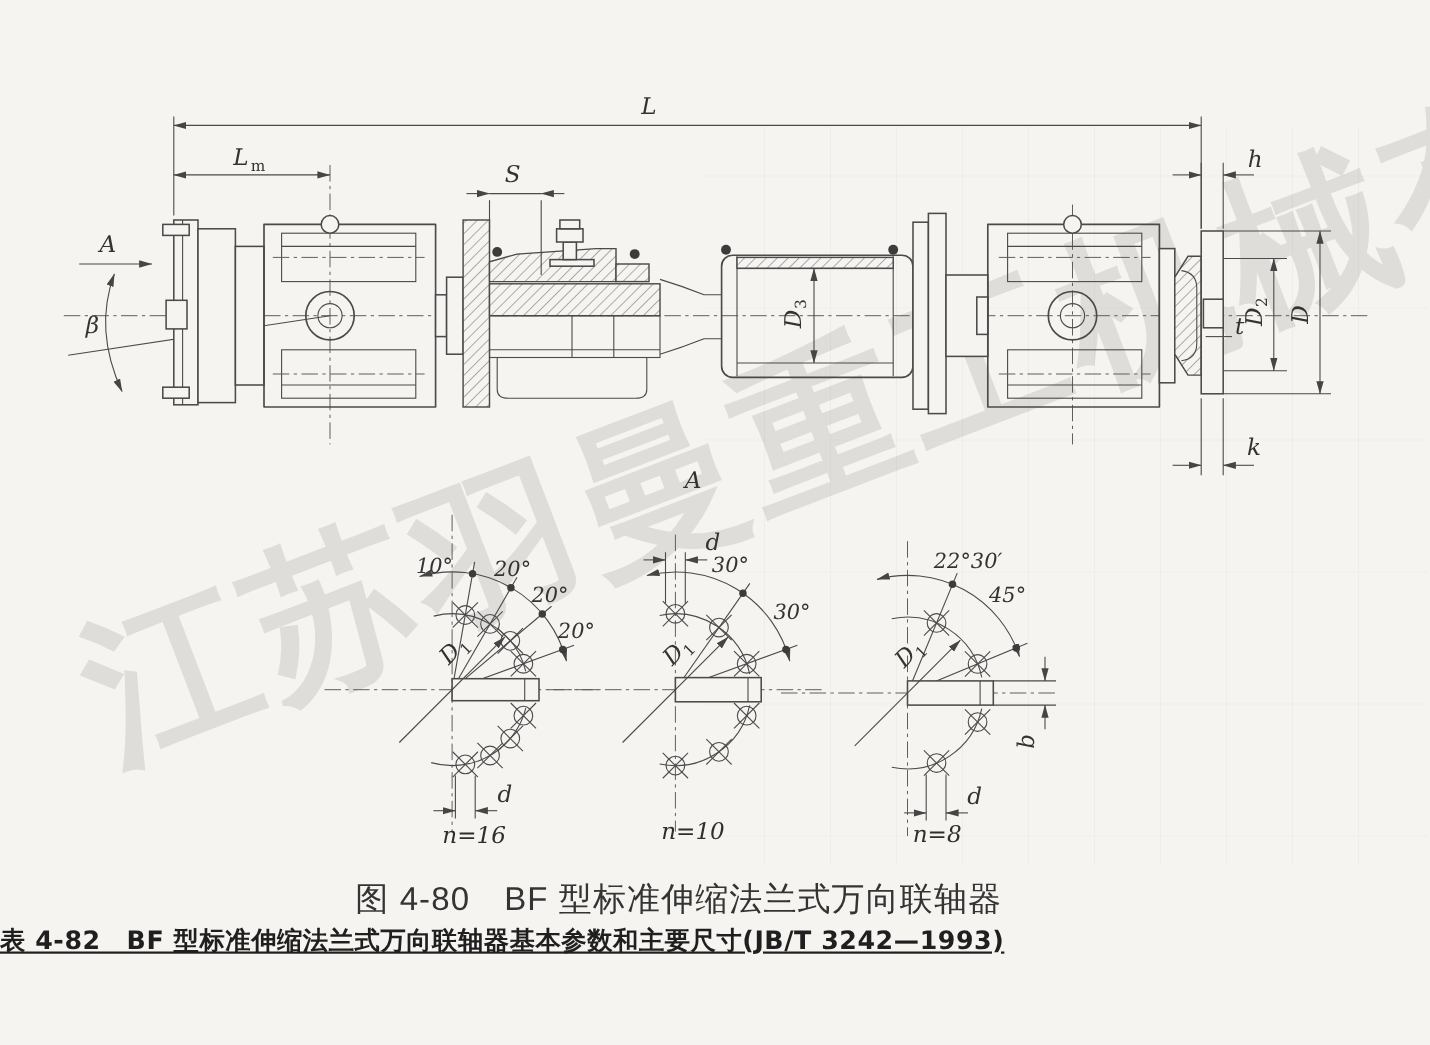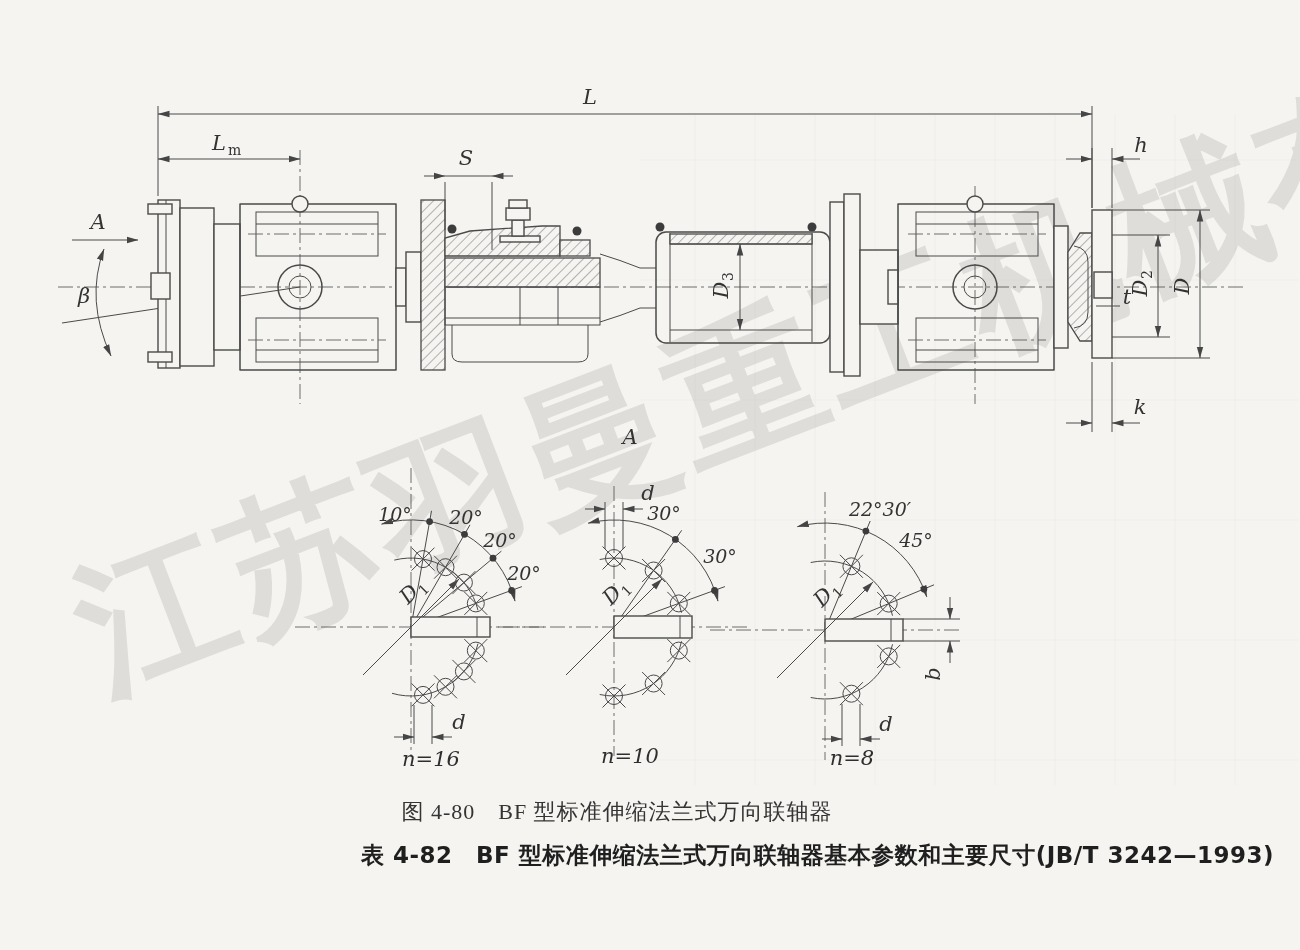--- a/index.html
+++ b/index.html
@@ -10,27 +10,28 @@
   }
   .watermark{
     position:absolute;left:92px;top:538px;
     font-size:152px;font-weight:800;letter-spacing:6px;white-space:nowrap;
     color:rgba(70,70,70,0.13);
     transform:rotate(-21deg);transform-origin:0 60%;
     pointer-events:none;user-select:none;
   }
   .cap1{
     position:absolute;left:0;top:797px;width:1234px;text-align:center;
-    font-size:22px;color:#343434;letter-spacing:1px;
-    font-family:Liberation Serif, serif;
+    font-size:30px;color:#343434;letter-spacing:1px;
+    font-family:Liberation Sans, sans-serif;
   }
   .cap2{
-    position:absolute;left:0;top:840px;width:1274px;text-align:right;
+    position:absolute;left:0;top:840px;width:1274px;text-align:left;
     font-size:23px;font-weight:bold;color:#1f1f1f;letter-spacing:0.5px;
     font-family:"DejaVu Sans",sans-serif;
+    text-decoration:underline;
   }
   svg{position:absolute;left:0;top:0;}
   .ol{stroke:#4a4a4a;stroke-width:1.5;fill:none;stroke-linejoin:round;}
   .in{stroke:#4a4a4a;stroke-width:1;fill:none;}
   .thin{stroke:#4a4a4a;stroke-width:1;fill:none;}
   .cl{stroke:#5d5d5d;stroke-width:0.9;fill:none;stroke-dasharray:15 4 3 4;}
   .dim{stroke:#4a4a4a;stroke-width:1;fill:none;}
   .hatchf{fill:url(#hatch);stroke:#4a4a4a;stroke-width:1.3;}
   .bgf{fill:#f5f4f1;stroke:#4a4a4a;stroke-width:1.4;}
   .dot{fill:#3c3c3c;stroke:none;}

